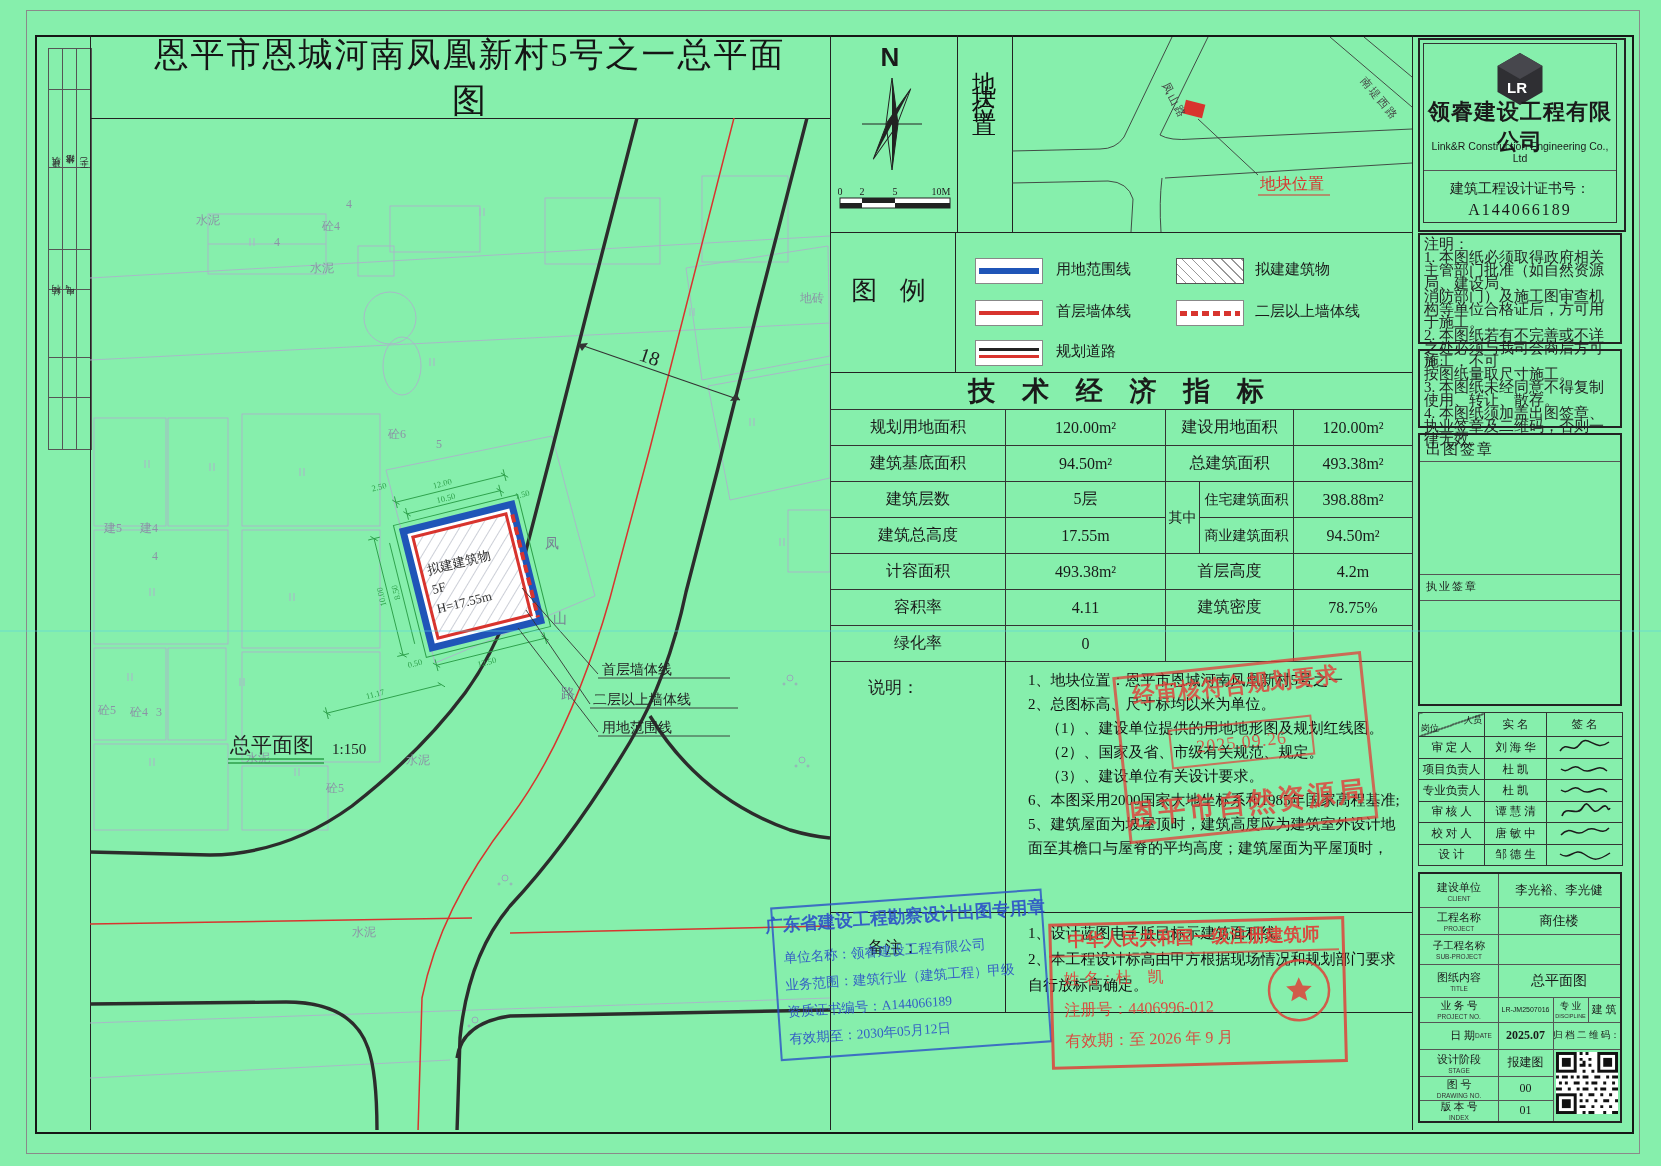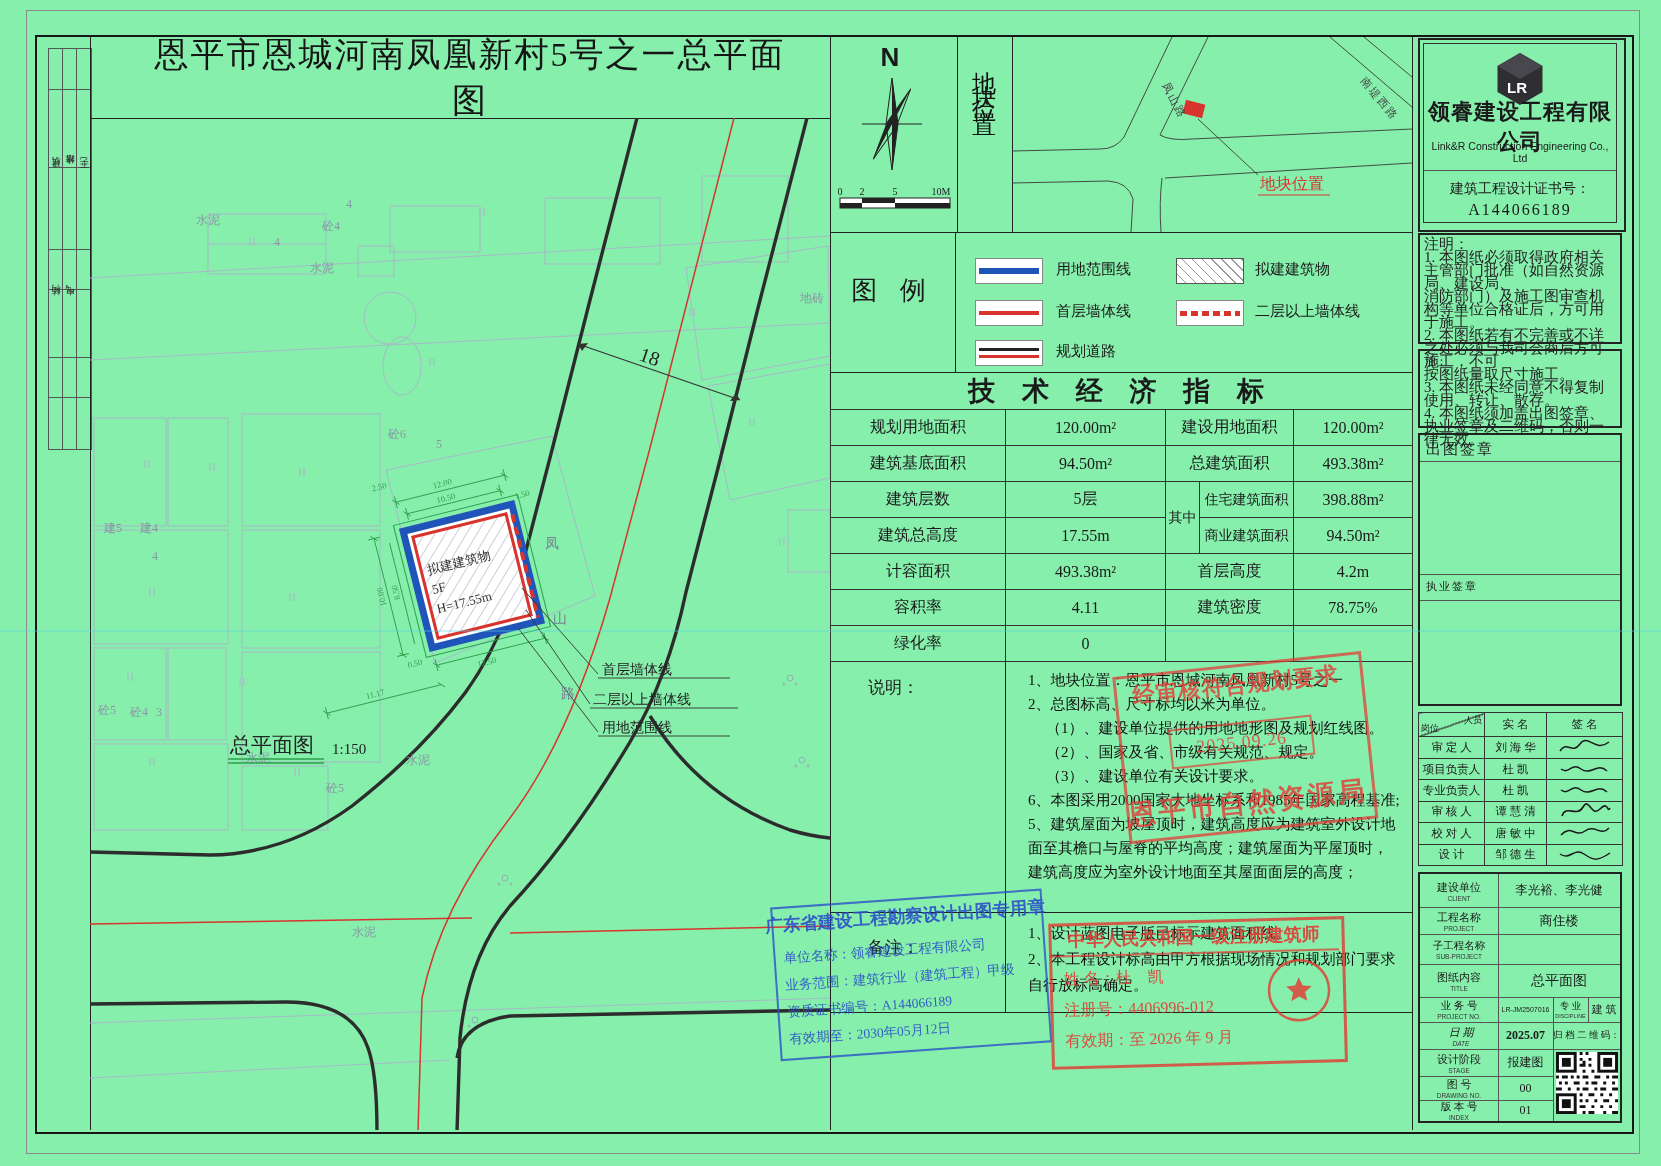--- a/index.html
+++ b/index.html
@@ -332,21 +332,20 @@
   <div class="abs" style="left:868px;top:676px;font-size:17px;">说明：</div>
   <div class="abs" style="left:1028px;top:668px;width:380px;font-size:15px;line-height:24px;color:#111;">
     <div class="noteline">1、地块位置：恩平市恩城河南凤凰新村5号之一</div>
     <div class="noteline">2、总图标高、尺寸标均以米为单位。</div>
     <div class="noteline" style="padding-left:18px;">（1）、建设单位提供的用地地形图及规划红线图。</div>
     <div class="noteline" style="padding-left:18px;">（2）、国家及省、市级有关规范、规定。</div>
     <div class="noteline" style="padding-left:18px;">（3）、建设单位有关设计要求。</div>
     <div class="noteline">6、本图采用2000国家大地坐标系和1985年国家高程基准;</div>
     <div class="noteline">5、建筑屋面为坡屋顶时，建筑高度应为建筑室外设计地</div>
     <div class="noteline">面至其檐口与屋脊的平均高度；建筑屋面为平屋顶时，</div>
-    <div class="noteline">建筑高度应为室外设计地面至其屋面面层的高度；</div>
   </div>
   <div class="abs" style="left:868px;top:936px;font-size:17px;">备注：</div>
   <div class="abs" style="left:1028px;top:920px;width:380px;font-size:15px;line-height:26px;color:#111;">
     <div class="noteline">1、设计蓝图电子版已标示建筑面积线。</div>
     <div class="noteline">2、本工程设计标高由甲方根据现场情况和规划部门要求</div>
     <div class="noteline">自行放标高确定。</div>
   </div>
 
   <div class="abs" style="left:1418px;top:38px;width:204px;height:190px;border:2.5px solid #222;">
     <div class="abs" style="left:3px;top:3px;width:192px;height:178px;border:1px solid #333;"></div>
@@ -480,21 +479,21 @@
     <div class="abs ctr" style="left:0;top:123px;width:78px;height:25px;font-size:10.5px;flex-direction:column;">
         <span>业 务 号</span>
         <span class="sub">PROJECT NO.</span>
       </div>
     <div class="abs ctr" style="left:78px;top:123px;width:55px;height:25px;font-size:7px;font-family:'Liberation Sans',sans-serif;">LR-JM2507016</div>
     <div class="abs ctr" style="left:133px;top:123px;width:35px;height:25px;font-size:9.5px;flex-direction:column;">
         <span>专  业</span>
         <span class="sub" style="font-size:5.5px;">DISCIPLINE</span>
       </div>
     <div class="abs ctr" style="left:168px;top:123px;width:32px;height:25px;font-size:11px;">建  筑</div>
-    <div class="abs ctr" style="left:2px;top:148px;width:78px;height:27px;font-size:11px;flex-direction:column;font-style:italic;">
+    <div class="abs ctr" style="left:12px;top:148px;width:78px;height:27px;font-size:11px;flex-direction:row;">
         <span>日  期</span>
         <span class="sub">DATE</span>
       </div>
     <div class="abs ctr" style="left:78px;top:148px;width:55px;height:27px;font-size:12px;font-weight:bold;">2025.07</div>
     <div class="abs ctr" style="left:133px;top:148px;width:67px;height:27px;font-size:9.5px;">归 档 二 维 码：</div>
     <div class="abs ctr" style="left:0;top:175px;width:78px;height:27px;font-size:11px;flex-direction:column;">
         <span>设计阶段</span>
         <span class="sub">STAGE</span>
       </div>
     <div class="abs ctr" style="left:78px;top:175px;width:55px;height:27px;font-size:12px;">报建图</div>

